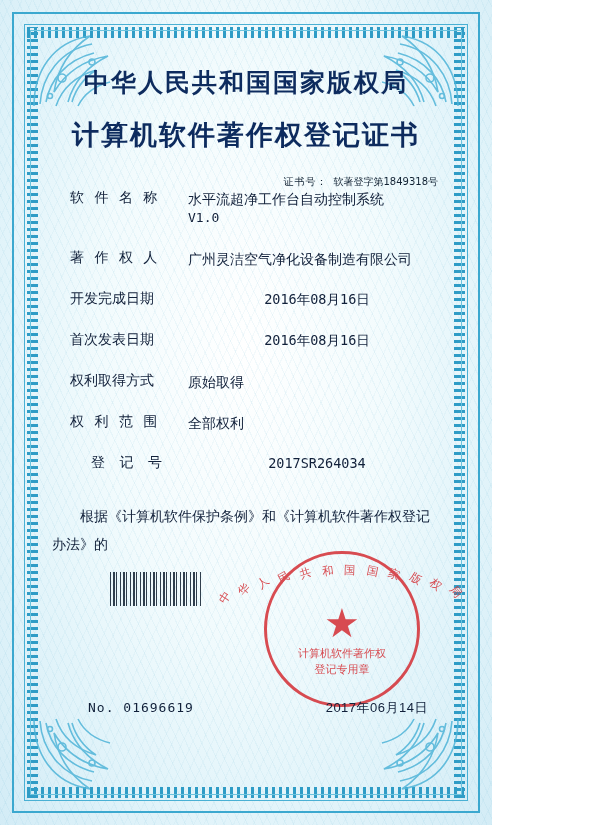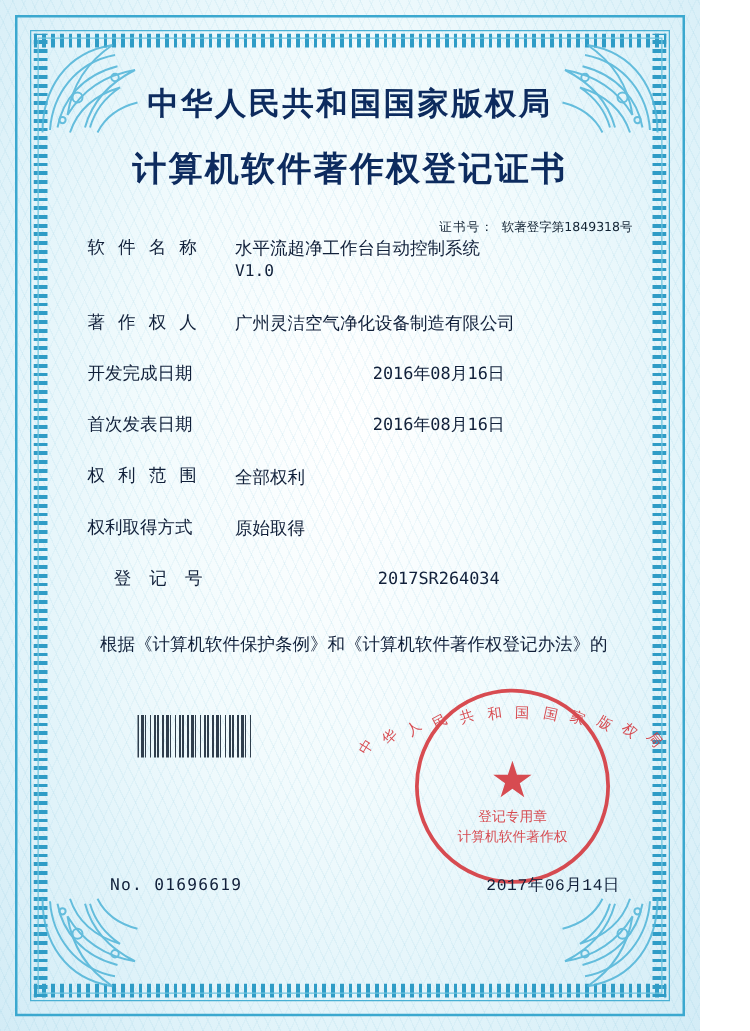--- a/index.html
+++ b/index.html
@@ -9,21 +9,21 @@
   }
   body {
     width: 600px;
     height: 825px;
     font-family: "Liberation Serif", serif;
     overflow: hidden;
   }
 
   .certificate {
     position: relative;
-    width: 560px;
+    width: 492px;
     height: 825px;
     background:
       radial-gradient(ellipse at 50% 42%, #ffffff 0%, #f2fbfd 42%, #e2f4fa 70%, #d3ecf6 100%);
     box-sizing: border-box;
     overflow: hidden;
   }
 
   
   .texture {
     position: absolute;
@@ -213,21 +213,21 @@
     align-items: baseline;
     font-size: 13px;
     color: #11203a;
     padding-left: 24px;
   }
   .footer .no {
     font-family: "DejaVu Sans Mono", monospace;
     letter-spacing: 1px;
   }
   .footer .date {
-    font-family: Liberation Mono, monospace;
+    font-family: Liberation Sans, sans-serif;
     letter-spacing: 0.5px;
   }
 </style>
 </head>
 <body>
 
 <div class="certificate">
   <div class="texture"></div>
 
   <div class="border-outer"></div>
@@ -309,27 +309,27 @@
         <div class="lbl">开发完成日期</div>
         <div class="val mono">2016年08月16日</div>
       </div>
 
       <div class="row">
         <div class="lbl">首次发表日期</div>
         <div class="val mono">2016年08月16日</div>
       </div>
 
       <div class="row">
+        <div class="lbl">权利取得方式</div>
+        <div class="val">原始取得</div>
+      </div>
+
+      <div class="row">
         <div class="lbl sp3">权 利 范 围</div>
         <div class="val">全部权利</div>
-      </div>
-
-      <div class="row">
-        <div class="lbl">权利取得方式</div>
-        <div class="val">原始取得</div>
       </div>
 
       <div class="row">
         <div class="lbl sp5">登 记 号</div>
         <div class="val mono">2017SR264034</div>
       </div>
     </div>
 
     <div class="paragraph">
       <span class="indent">根据《计算机软件保护条例》和《计算机软件著作权登记办法》的</span>
@@ -337,22 +337,22 @@
   </div>
 
   <div class="barcode"></div>
 
   <div class="seal">
     <div class="arc">
       <span style="transform:rotate(-58deg)">中</span><span style="transform:rotate(-48deg)">华</span><span style="transform:rotate(-38deg)">人</span><span style="transform:rotate(-28deg)">民</span><span style="transform:rotate(-18deg)">共</span><span style="transform:rotate(-8deg)">和</span><span style="transform:rotate(2deg)">国</span><span style="transform:rotate(12deg)">国</span><span style="transform:rotate(22deg)">家</span><span style="transform:rotate(32deg)">版</span><span style="transform:rotate(42deg)">权</span><span style="transform:rotate(52deg)">局</span>
     </div>
     <div class="star">★</div>
     <div class="bottom-text">
+      <div>计算机软件著作权</div>
       <div>登记专用章</div>
-      <div>计算机软件著作权</div>
     </div>
   </div>
 
   <div class="footer">
     <div class="no">
       <span>No.</span>
       <span>01696619</span>
     </div>
     <div class="date">2017年06月14日</div>
   </div>

